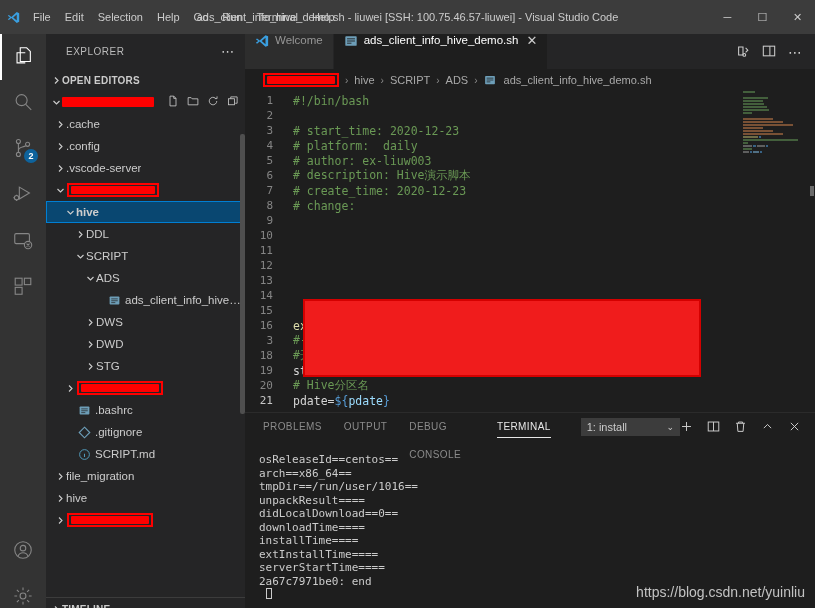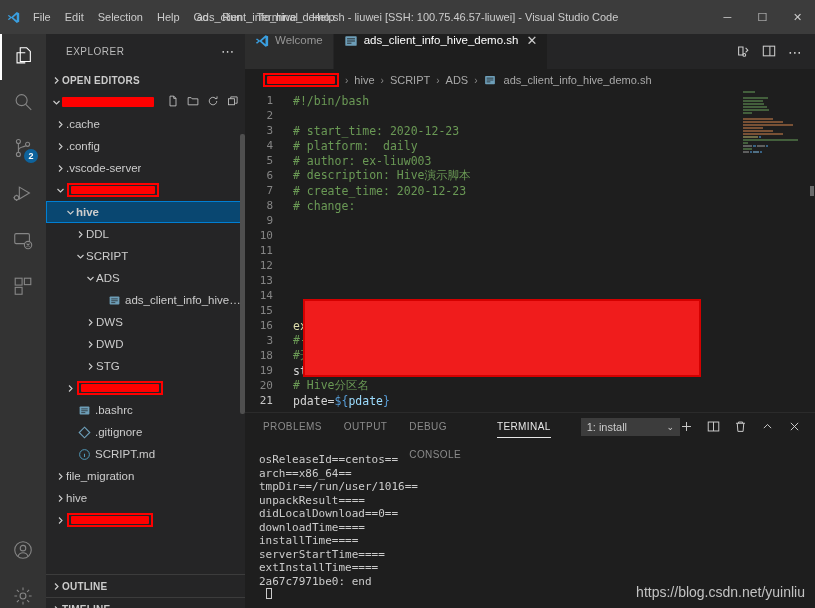--- a/index.html
+++ b/index.html
@@ -437,30 +437,20 @@
         </div>
       </div>
 
     <div class="bottom-sec">
       <div class="sec-head">
         <span class="tw">
             <svg viewBox="0 0 12 12">
               <path d="M4 2l4 4-4 4"></path>
             </svg>
           </span>
-        <span>OUTLINE</span>
-      </div>
-    </div>
-    <div class="bottom-sec">
-      <div class="sec-head">
-        <span class="tw">
-            <svg viewBox="0 0 12 12">
-              <path d="M4 2l4 4-4 4"></path>
-            </svg>
-          </span>
         <span>TIMELINE</span>
       </div>
     </div>
     <div class="sb-scroll"></div>
   </div>
 
   <div class="editorarea">
 
     <div class="tabsrow">
       <div class="tab">
@@ -644,22 +634,22 @@
       </div>
       <div class="term-wrap">
         <div class="termbody" id="termbody">
             <div class="tline">osReleaseId==centos==</div>
             <div class="tline">arch==x86_64==</div>
             <div class="tline">tmpDir==/run/user/1016==</div>
             <div class="tline">unpackResult====</div>
             <div class="tline">didLocalDownload==0==</div>
             <div class="tline">downloadTime====</div>
             <div class="tline">installTime====</div>
+            <div class="tline">extInstallTime====</div>
             <div class="tline">serverStartTime====</div>
-            <div class="tline">extInstallTime====</div>
             <div class="tline">2a67c7971be0: end</div>
             <div class="tline">&nbsp;<span class="cursor"></span></div>
           </div>
         <div class="watermark">https://blog.csdn.net/yuinliu</div>
       </div>
     </div>
   </div>
 </div>
 
 </body></html>

